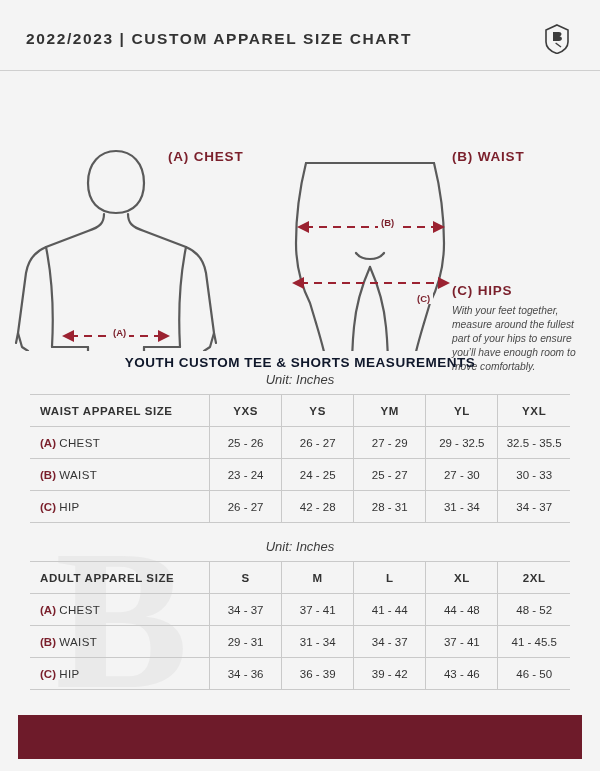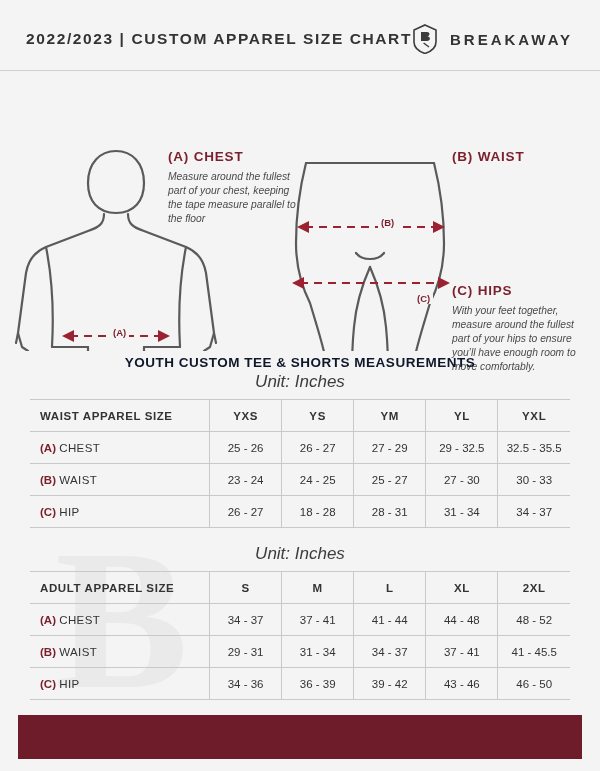--- a/index.html
+++ b/index.html
@@ -122,21 +122,21 @@
   }
   .section-title {
     text-align: center;
     font-size: 13.5px;
     font-weight: bold;
     letter-spacing: 0.5px;
     color: #0f172a;
   }
   .section-unit {
     text-align: center;
-    font-size: 17px;
+    font-size: 13px;
     font-style: italic;
     color: #3c3c3c;
     margin-top: 2px;
     margin-bottom: 7px;
   }
   table {
     width: 540px;
     margin: 0 auto;
     border-collapse: collapse;
     table-layout: fixed;
@@ -202,21 +202,20 @@
   <div class="header">
     <div class="header-title">2022/2023  |  CUSTOM APPAREL SIZE CHART</div>
     <div class="brand">
       <span class="brand-mark">
         <svg width="26" height="30" viewBox="0 0 26 30">
           <path d="M13 1 L24 6 L24 18 C24 24 19 27.5 13 29.5 C7 27.5 2 24 2 18 L2 6 Z" fill="none" stroke="#3c3c3c" stroke-width="1.6"></path>
           <path d="M9 8 L15 8 C18 8 18.5 11.5 15.5 12.3 C19 13 18.6 17 15 17 L9 17 Z" fill="#3c3c3c"></path>
           <path d="M11.6 19 L17 23" stroke="#3c3c3c" stroke-width="1.4" fill="none"></path>
         </svg>
       </span>
-      <span class="brand-name">BREAKAWAY</span>
     </div>
   </div>
   <div class="hr-top"></div>
 
   <div class="illus">
     <svg width="600" height="280" viewBox="0 0 600 280">
       <g fill="none" stroke="#5a5a5a" stroke-width="2.2" stroke-linecap="round" stroke-linejoin="round">
 
         <path d="M88 112
                  C88 92 100 80 116 80
@@ -278,21 +277,20 @@
         <polygon points="450,212 438,206 438,218"></polygon>
       </g>
     </svg>
 
     <span class="tag" style="left:110px; top:256px;">(A)</span>
     <span class="tag" style="left:378px; top:146px;">(B)</span>
     <span class="tag" style="left:414px; top:222px;">(C)</span>
 
     <div class="callout" id="callout-chest">
       <div class="callout-title">(A) CHEST</div>
-      <div class="callout-body">Measure around the fullest part of your chest, keeping the tape measure parallel to the floor</div>
     </div>
     <div class="callout" id="callout-waist">
       <div class="callout-title">(B) WAIST</div>
     </div>
     <div class="callout" id="callout-hips">
       <div class="callout-title">(C) HIPS</div>
       <div class="callout-body">With your feet together, measure around the fullest part of your hips to ensure you’ll have enough room to move comfortably.</div>
     </div>
   </div>
 
@@ -323,21 +321,21 @@
           <td><span class="lbl">(B)</span> <span class="rowlabel">WAIST</span></td>
           <td>23 - 24</td>
           <td>24 - 25</td>
           <td>25 - 27</td>
           <td>27 - 30</td>
           <td>30 - 33</td>
         </tr>
         <tr>
           <td><span class="lbl">(C)</span> <span class="rowlabel">HIP</span></td>
           <td>26 - 27</td>
-          <td>18 - 28</td>
+          <td>42 - 28</td>
           <td>28 - 31</td>
           <td>31 - 34</td>
           <td>34 - 37</td>
         </tr>
       </tbody>
     </table>
   </div>
 
   <div class="section" style="margin-top:16px;">
     <div class="section-unit">Unit: Inches</div>

